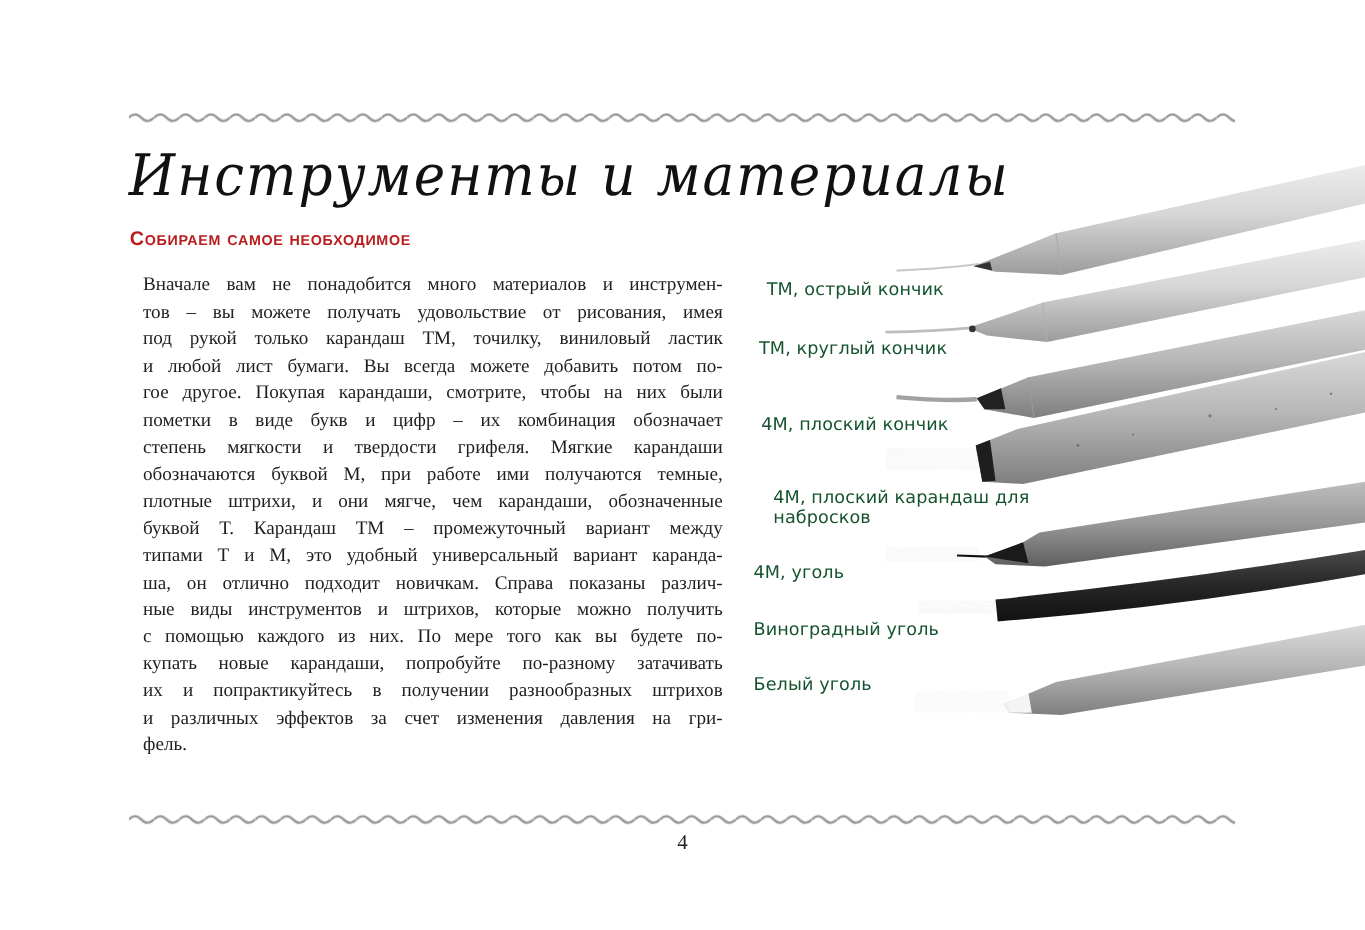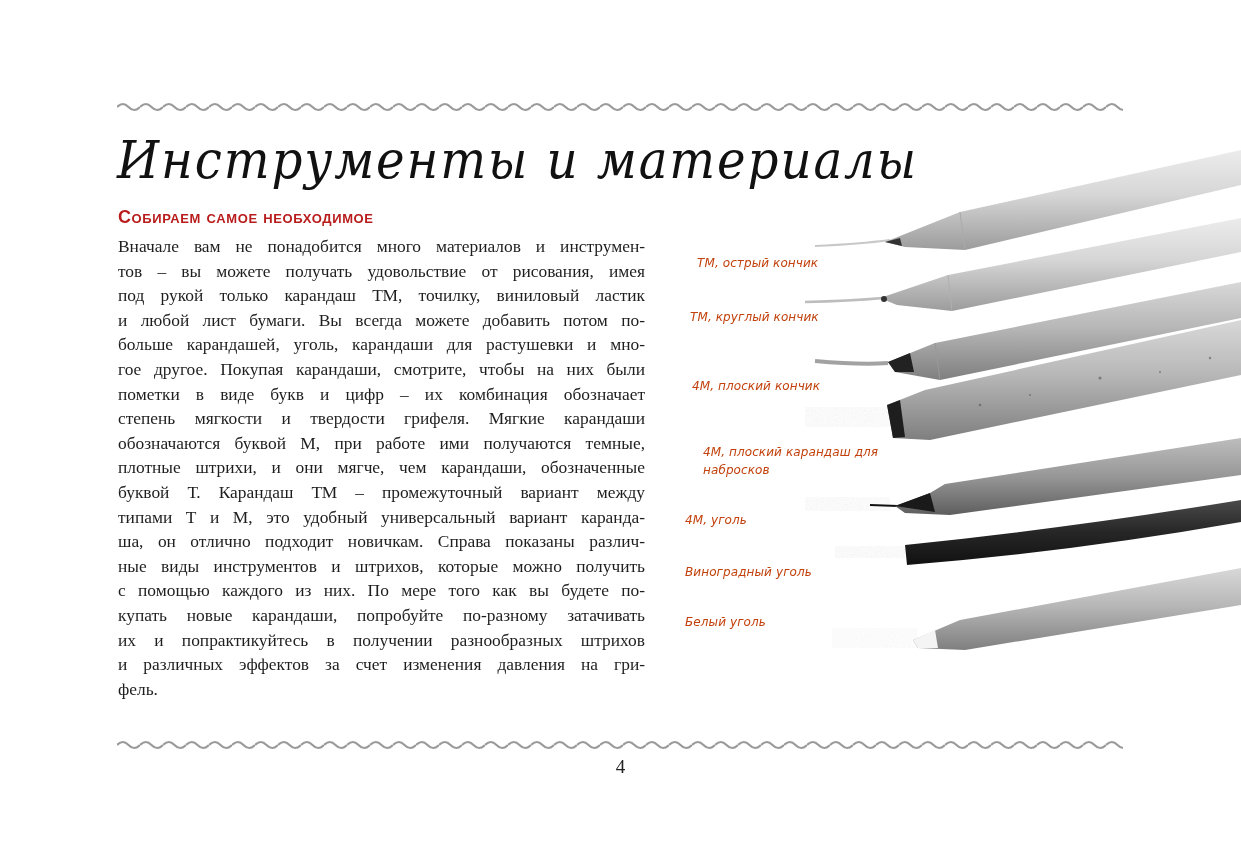--- a/index.html
+++ b/index.html
@@ -19,31 +19,31 @@
   .subheading {
     position: absolute; left: 118px; top: 207px;
     font-family: "Liberation Sans", sans-serif; font-weight: bold;
     font-size: 18px; font-variant: small-caps; letter-spacing: 0.6px; color: #b91c1c;
     white-space: nowrap;
   }
 
   .body-text {
     position: absolute; left: 118px; top: 234px; width: 527px;
     font-family: "Liberation Serif", serif; font-size: 17.4px; line-height: 24.6px;
-    text-align: justify; color: #1e1e1e; margin: 0;
+    text-align: justify; color: #1e1e1e; margin: 12px;
     hyphens: manual;
   }
   .body-text .line { display: block; text-align: justify; text-align-last: justify; white-space: nowrap; }
   .body-text .line.last { text-align-last: left; }
 
   .illustration { position: absolute; left: 660px; top: 140px; width: 581px; height: 540px; }
 
   .caption {
-    position: absolute; font-family: "DejaVu Sans", sans-serif; font-style: italic;
-    font-size: 12px; line-height: 18px; color: #c2410c; white-space: nowrap;
+    position: absolute; font-family: "DejaVu Sans", sans-serif; 
+    font-size: 16px; line-height: 18px; color: #14532d; white-space: nowrap;
     letter-spacing: 0.1px;
   }
 
   .page-number {
     position: absolute; left: 0; width: 1241px; top: 756px; text-align: center;
     font-family: "Liberation Serif", serif; font-size: 19px; color: #222;
   }
 </style>
 </head>
 <body>
@@ -59,21 +59,20 @@
 
 <div class="title">Инструменты и материалы</div>
 
 <div class="subheading">Собираем самое необходимое</div>
 
 <div class="body-text">
   <span class="line">Вначале вам не понадобится много материалов и инструмен-</span>
   <span class="line">тов – вы можете получать удовольствие от рисования, имея</span>
   <span class="line">под рукой только карандаш ТМ, точилку, виниловый ластик</span>
   <span class="line">и любой лист бумаги. Вы всегда можете добавить потом по-</span>
-  <span class="line">больше карандашей, уголь, карандаши для растушевки и мно-</span>
   <span class="line">гое другое. Покупая карандаши, смотрите, чтобы на них были</span>
   <span class="line">пометки в виде букв и цифр – их комбинация обозначает</span>
   <span class="line">степень мягкости и твердости грифеля. Мягкие карандаши</span>
   <span class="line">обозначаются буквой М, при работе ими получаются темные,</span>
   <span class="line">плотные штрихи, и они мягче, чем карандаши, обозначенные</span>
   <span class="line">буквой Т. Карандаш ТМ – промежуточный вариант между</span>
   <span class="line">типами Т и М, это удобный универсальный вариант каранда-</span>
   <span class="line">ша, он отлично подходит новичкам. Справа показаны различ-</span>
   <span class="line">ные виды инструментов и штрихов, которые можно получить</span>
   <span class="line">с помощью каждого из них. По мере того как вы будете по-</span>

